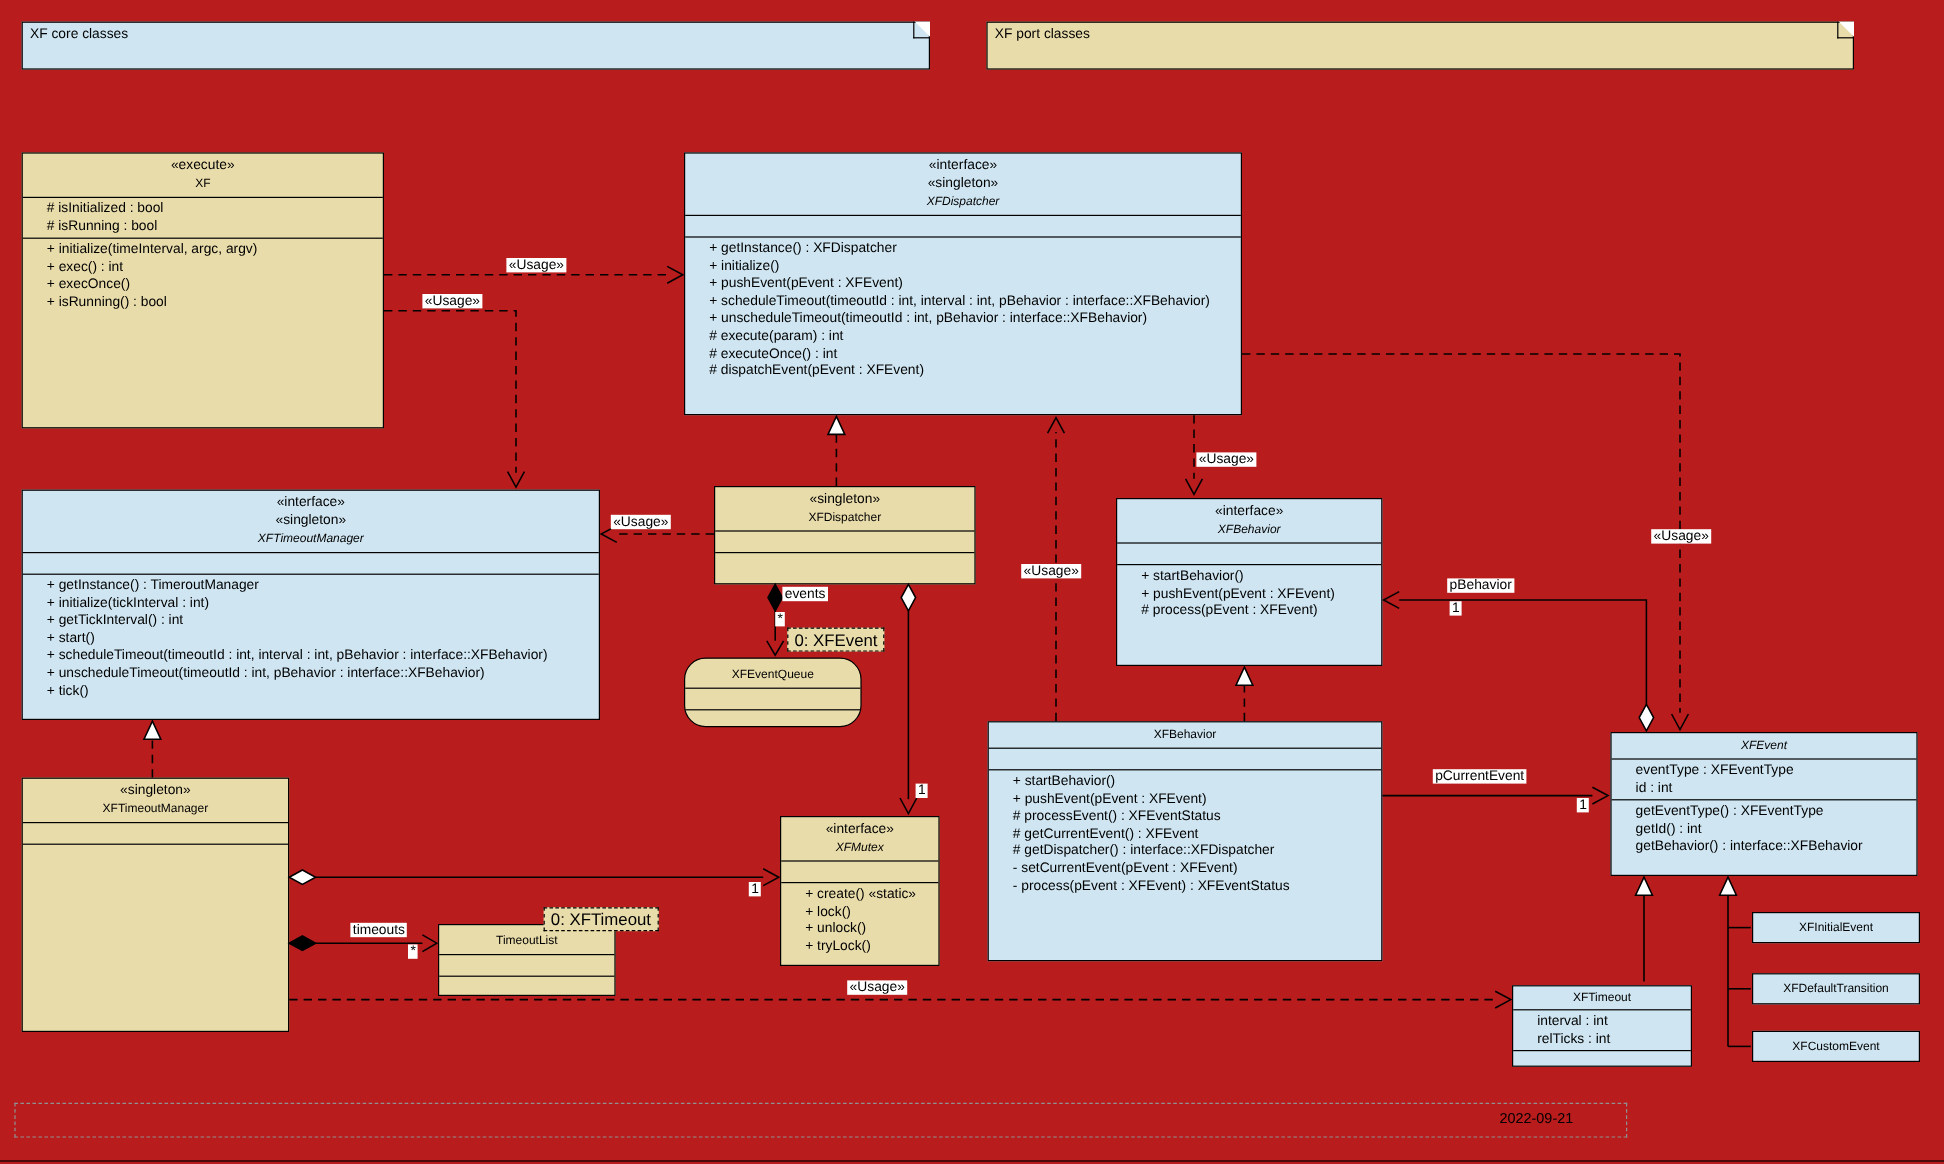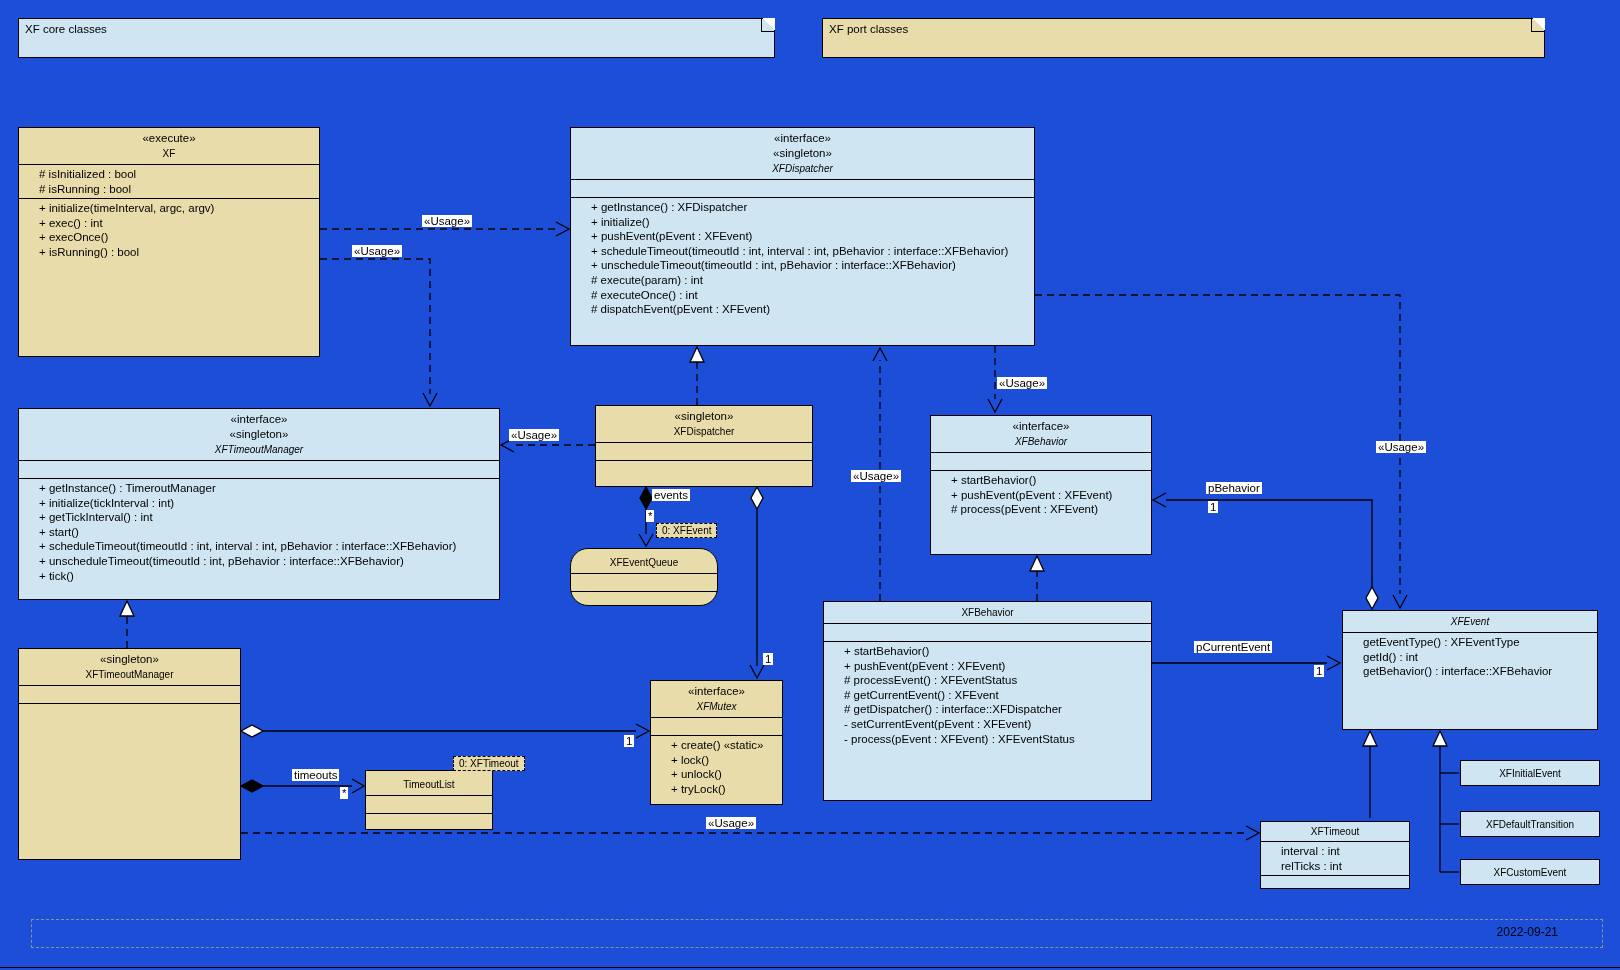--- a/index.html
+++ b/index.html
@@ -1,36 +1,36 @@
 <!DOCTYPE html>
 <html style="--core_fill: #cfe6f2; --port_fill: #e9dcab; --line: #000000;"><head>
 <meta charset="utf-8">
 <style>
   html,body{margin:0;padding:0;background:#fff;}
-  #canvas{position:relative;width:1620px;height:970px;background:#1d4ed8;overflow:hidden;
+  #canvas{position:relative;width:1620px;height:970px;background:#b91c1c;overflow:hidden;
           font-family:"Liberation Sans",sans-serif;color:#000;}
   .note{position:absolute;border:1px solid #000;box-sizing:border-box;padding:4px 6px;
         font-size:11.5px;}
   .note .fold{position:absolute;top:-1px;right:-1px;width:14px;height:14px;box-sizing:border-box;
         background:linear-gradient(225deg,#ffffff 48%,rgba(255,255,255,0) 50%);
         border-bottom:1px solid #000;border-left:1px solid #000;}
   .blue{background:var(--core_fill,#cfe6f2);}
   .tan{background:var(--port_fill,#e9dcab);}
   .cls{position:absolute;border:1px solid #000;box-sizing:border-box;display:flex;
        flex-direction:column;font-size:11.5px;}
   .cls .hd{text-align:center;padding:3px 4px;line-height:15px;}
   .cls .nm{font-size:10px;}
   .it{font-style:italic;}
   .sec{border-top:1px solid #000;padding:2px 0;}
   .attrs{min-height:13px;}
   .ops{flex:1;}
   .m{padding:0 20px;line-height:14.6px;white-space:nowrap;}
   .cls.small{justify-content:center;text-align:center;}
   .objlbl{position:absolute;border:1px dashed #000;box-sizing:border-box;padding:1px 5px;
-          font-size:10px;white-space:nowrap;z-index:5;}
+          font-size:14px;white-space:nowrap;z-index:5;}
   .elabel{position:absolute;font-size:11.5px;white-space:nowrap;background:#fff;
           padding:0 2px;z-index:4;}
   .wires{position:absolute;left:0;top:0;z-index:3;}
   .footer{position:absolute;border:1px dashed #909090;box-sizing:border-box;
           font-size:12px;text-align:right;padding:5px 44px 0 0;}
   .baseline{position:absolute;left:0;top:967px;width:1620px;height:1px;background:#000;}
 </style>
 </head>
 <body>
 
@@ -264,20 +264,24 @@
       <div class="m"># getDispatcher() : interface::XFDispatcher</div>
       <div class="m">- setCurrentEvent(pEvent : XFEvent)</div>
       <div class="m">- process(pEvent : XFEvent) : XFEventStatus</div>
     </div>
   </div>
 
   <div class="cls blue" style="left:1342px;top:610px;width:256px;height:120px;">
     <div class="hd">
       <div class="nm it">XFEvent</div>
     </div>
+    <div class="sec attrs">
+      <div class="m">eventType : XFEventType</div>
+      <div class="m">id : int</div>
+    </div>
     <div class="sec ops">
       <div class="m">getEventType() : XFEventType</div>
       <div class="m">getId() : int</div>
       <div class="m">getBehavior() : interface::XFBehavior</div>
     </div>
   </div>
 
   <div class="cls tan" style="left:650px;top:680px;width:133px;height:125px;">
     <div class="hd">
       <div>«interface»</div>
@@ -294,21 +298,21 @@
 
   <div class="cls tan" style="left:18px;top:648px;width:223px;height:212px;">
     <div class="hd">
       <div>«singleton»</div>
       <div class="nm">XFTimeoutManager</div>
     </div>
     <div class="sec attrs"></div>
     <div class="sec ops"></div>
   </div>
 
-  <div class="cls tan" style="left:365px;top:770px;width:128px;height:60px;">
+  <div class="cls tan" style="left:365px;top:770px;width:148px;height:60px;">
     <div class="hd" style="padding-top:6px;">
       <div class="nm">TimeoutList</div>
     </div>
     <div class="sec attrs"></div>
     <div class="sec ops"></div>
   </div>
   <div class="objlbl tan" style="left:453px;top:756px;">0: XFTimeout</div>
 
   <div class="cls blue" style="left:1260px;top:821px;width:150px;height:68px;">
     <div class="hd" style="padding:2px 4px;">
@@ -324,18 +328,18 @@
   <div class="cls blue small" style="left:1460px;top:760px;width:140px;height:26px;">
     <div class="nm">XFInitialEvent</div>
   </div>
   <div class="cls blue small" style="left:1460px;top:811px;width:140px;height:26px;">
     <div class="nm">XFDefaultTransition</div>
   </div>
   <div class="cls blue small" style="left:1460px;top:859px;width:140px;height:26px;">
     <div class="nm">XFCustomEvent</div>
   </div>
 
-  <div class="footer" style="left:31px;top:919px;width:1572px;height:29px;">
+  <div class="footer" style="left:12px;top:919px;width:1344px;height:29px;">
     <span>2022-09-21</span>
   </div>
 
   <div class="baseline"></div>
 </div>
 
 </body></html>

